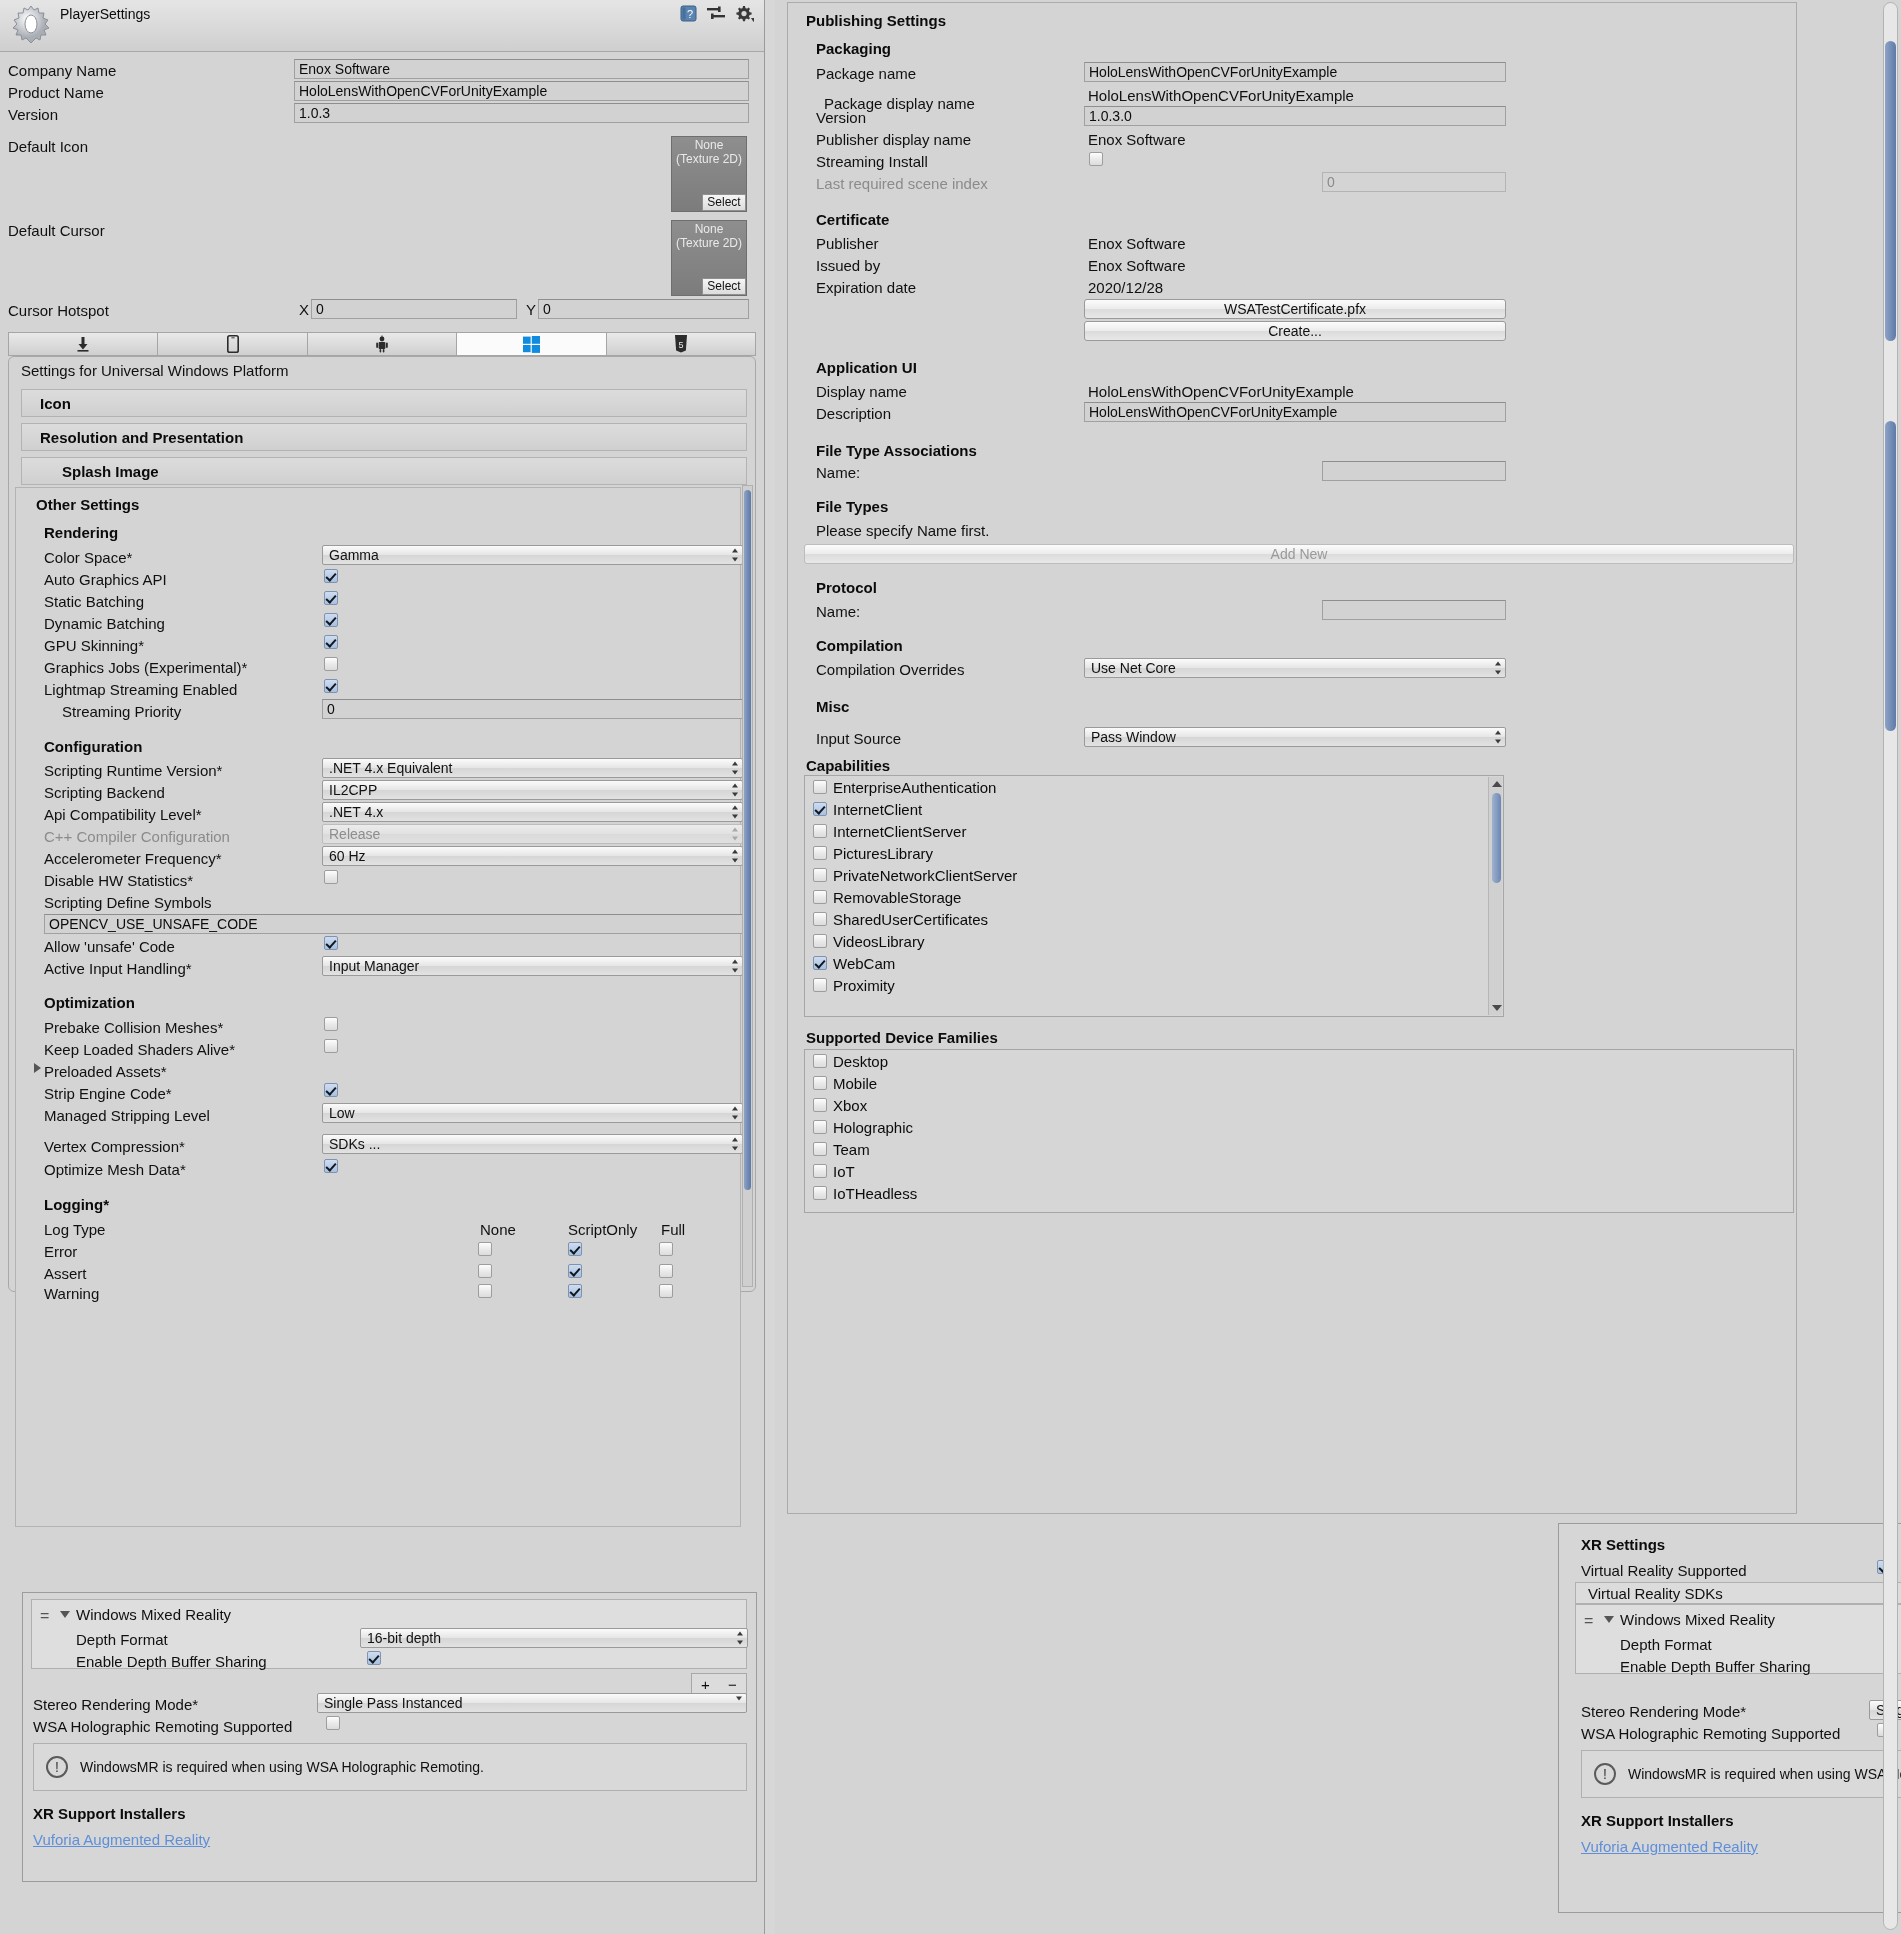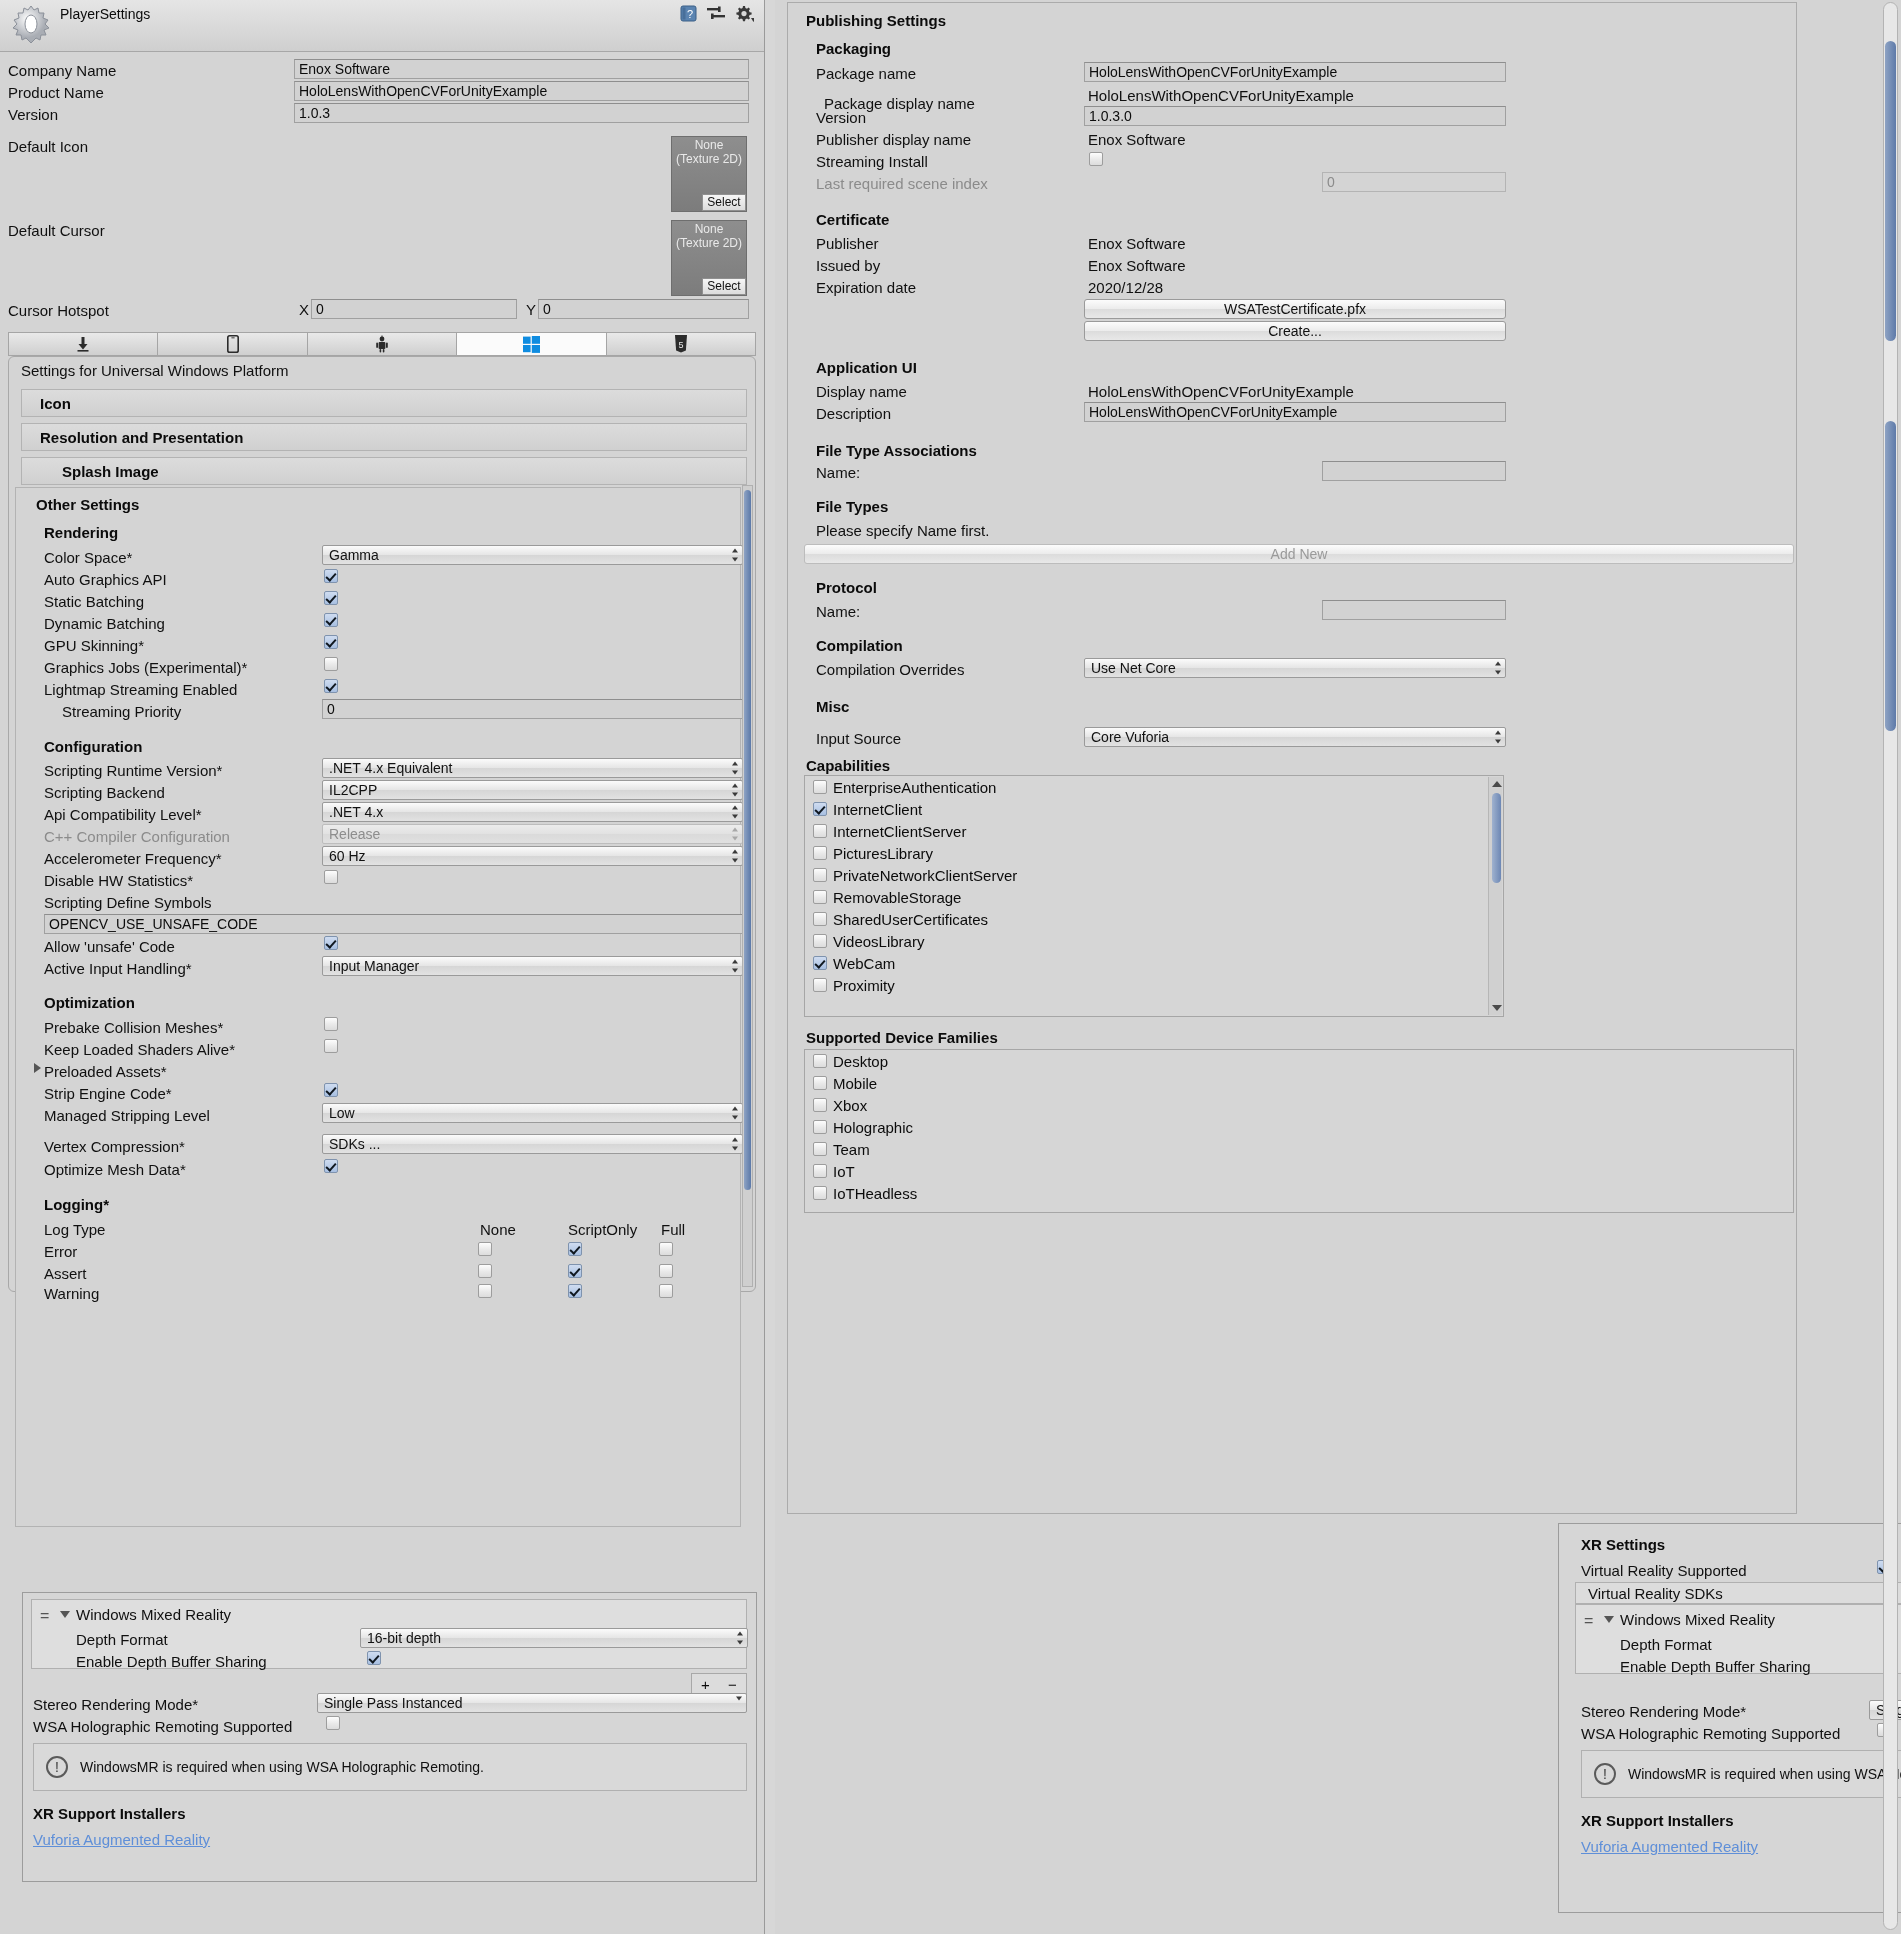--- a/index.html
+++ b/index.html
@@ -602,21 +602,21 @@
         <span>Use Net Core</span>
         <span class="arrows">
             <i class="up"></i>
             <i class="dn"></i>
           </span>
       </div>
 
       <div class="sectitle" style="left:28px; top:695px;">Misc</div>
       <span class="lbl" style="position:absolute; left:28px; top:728px;">Input Source</span>
       <div class="popup" style="position:absolute; left:296px; top:724px; width:422px;">
-        <span>Core Vuforia</span>
+        <span>Pass Window</span>
         <span class="arrows">
             <i class="up"></i>
             <i class="dn"></i>
           </span>
       </div>
 
       <div class="sectitle" style="left:18px; top:754px;">Capabilities</div>
       <div class="listbox" style="position:absolute; left:16px; top:772px; width:700px; height:242px;">
         <div class="litem">
             <span class="cb"></span>

